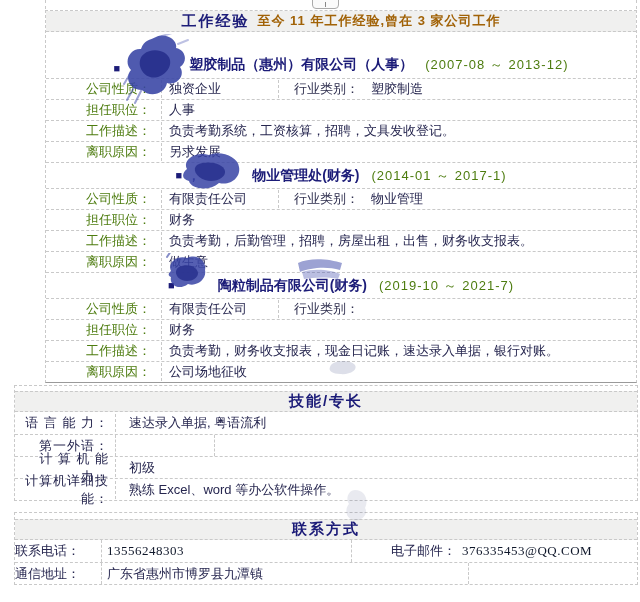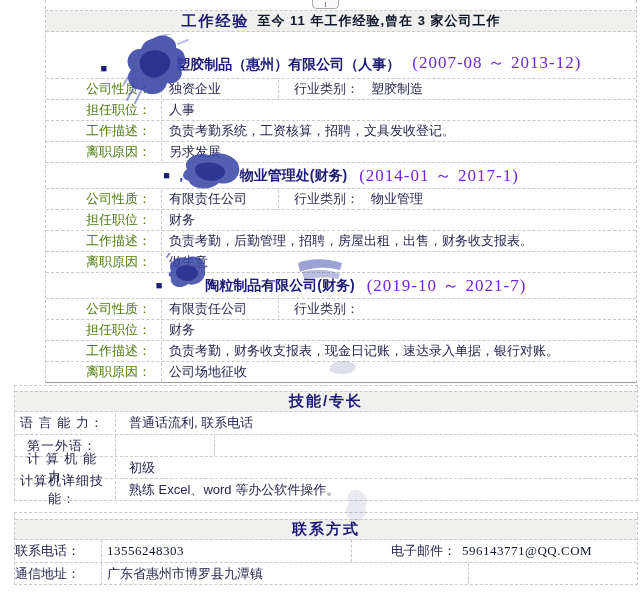--- a/index.html
+++ b/index.html
@@ -1,45 +1,45 @@
 <!DOCTYPE html>
 <html><head>
 <meta charset="utf-8">
 <style>
   *{margin:0;padding:0;box-sizing:border-box}
   html,body{width:640px;height:602px;background:#fff;overflow:hidden}
   body{font-family:"Liberation Sans","DejaVu Sans",sans-serif;color:#26264f;position:relative;font-size:13px}
   .tbl{position:absolute;border:1px dashed #c9c9c9;background:#fff}
   .sec-bar{height:21px;background:#f0f0ef;display:flex;align-items:center;justify-content:center;gap:8px;border-bottom:1px dashed #c9c9c9}
   .sec-title{font-weight:bold;font-size:15px;color:#1c1c78;letter-spacing:2px}
-  .sec-sub{font-weight:bold;font-size:13px;color:#0f172a;letter-spacing:1px}
+  .sec-sub{font-weight:bold;font-size:13px;color:#a16207;letter-spacing:1px}
   .row{display:flex;align-items:center;border-top:1px dashed #c9c9c9}
   .row:first-child,.sec-bar + .row{border-top:none}
   
   #work{left:45px;top:10px;width:592px;border-bottom:1px solid #9a9a9a}
   .wrow{height:21px}
   .c-lab{width:115px;text-align:right;padding-right:10px;color:#4d7c0f}
   .c-val{width:118px;padding-left:7px;border-left:1px dashed #c9c9c9;border-right:1px dashed #c9c9c9;overflow:visible;white-space:nowrap}
   .c-val.full{flex:1;border-right:none}
   .c-lab2{width:84px;text-align:right;padding-right:4px;color:#2e2e4e}
   .c-val2{flex:1;padding-left:8px;white-space:nowrap}
   .chead{display:flex;justify-content:center;align-items:center;border-top:1px dashed #c9c9c9}
   .chead.h46{height:46px;align-items:flex-end;padding-bottom:4px}
   .chead.h26{height:26px}
   .bullet{font-size:11px;color:#1c1c78;margin-right:5px;line-height:1}
   .cprefix{font-weight:bold;color:#1c1c78}
   .cgap{display:inline-block;height:1px}
   .g64{width:64px}.g52{width:52px}.g38{width:38px}
   .cname{font-weight:bold;font-size:14px;color:#1c1c78;white-space:nowrap}
-  .cperiod{font-family:Liberation Serif, serif;font-size:17px;color:#6d28d9;margin-left:12px;white-space:nowrap;letter-spacing:1px}
+  .cperiod{font-family:Liberation Sans, sans-serif;font-size:13px;color:#4d7c0f;margin-left:12px;white-space:nowrap;letter-spacing:1px}
   
   #skills{left:14px;top:385px;width:624px}
   .spacer5{height:5px}
   .srow{height:22px}
-  .s-lab{width:100px;text-align:center;padding-right:6px;letter-spacing:1px}
+  .s-lab{width:100px;text-align:right;padding-right:6px;letter-spacing:1px}
   .s-val{flex:1;padding-left:13px;border-left:1px dashed #c9c9c9;white-space:nowrap}
   .s-val.w233{flex:none;width:233px}
   .s-empty1{width:99px;border-left:1px dashed #c9c9c9;height:100%}
   .s-empty2{flex:1;border-left:1px dashed #c9c9c9;height:100%}
   
   #contact{left:14px;top:512px;width:624px}
   .spacer6{height:6px}
   .ctrow{height:22px}
   .ct-lab{width:86px;text-align:left}
   .ct-val{width:250px;padding-left:5px;border-left:1px dashed #c9c9c9;height:100%;display:flex;align-items:center}
@@ -148,21 +148,21 @@
   </div>
 </div>
 
 <div class="tbl" id="skills">
   <div class="spacer5"></div>
   <div class="sec-bar" style="border-top:1px dashed #c9c9c9">
     <span class="sec-title">技能/专长</span>
   </div>
   <div class="row srow">
     <span class="s-lab">语 言 能 力：</span>
-    <span class="s-val">普通话流利, 联系电话</span>
+    <span class="s-val">速达录入单据, 粤语流利</span>
   </div>
   <div class="row srow">
     <span class="s-lab">第一外语：</span>
     <span class="s-empty1"></span>
     <span class="s-empty2"></span>
   </div>
   <div class="row srow">
     <span class="s-lab">计 算 机 能 力：</span>
     <span class="s-val">初级</span>
   </div>
@@ -176,21 +176,21 @@
   <div class="spacer6"></div>
   <div class="sec-bar" style="border-top:1px dashed #c9c9c9">
     <span class="sec-title">联系方式</span>
   </div>
   <div class="row ctrow">
     <span class="ct-lab">联系电话：</span>
     <span class="ct-val">
         <span class="num">13556248303</span>
       </span>
     <span class="ct-lab2">电子邮件：</span>
-    <span class="ct-val2"><span class="num">596143771@QQ.COM</span></span>
+    <span class="ct-val2"><span class="num">376335453@QQ.COM</span></span>
   </div>
   <div class="row ctrow">
     <span class="ct-lab">通信地址：</span>
     <span class="ct-val-addr">广东省惠州市博罗县九潭镇</span>
     <span class="ct-empty"></span>
   </div>
 </div>
 
 <svg class="ink" style="left:122px;top:34px" width="74" height="70" viewBox="0 0 74 70">
   <path d="M34 3 C44 -2 56 6 54 14 C64 16 66 28 58 33 C64 42 54 52 45 49 C43 60 28 64 20 56 C8 56 2 44 9 36 C1 28 8 14 19 15 C22 6 28 6 34 3 Z" fill="#3743a4" opacity="0.88"></path>

